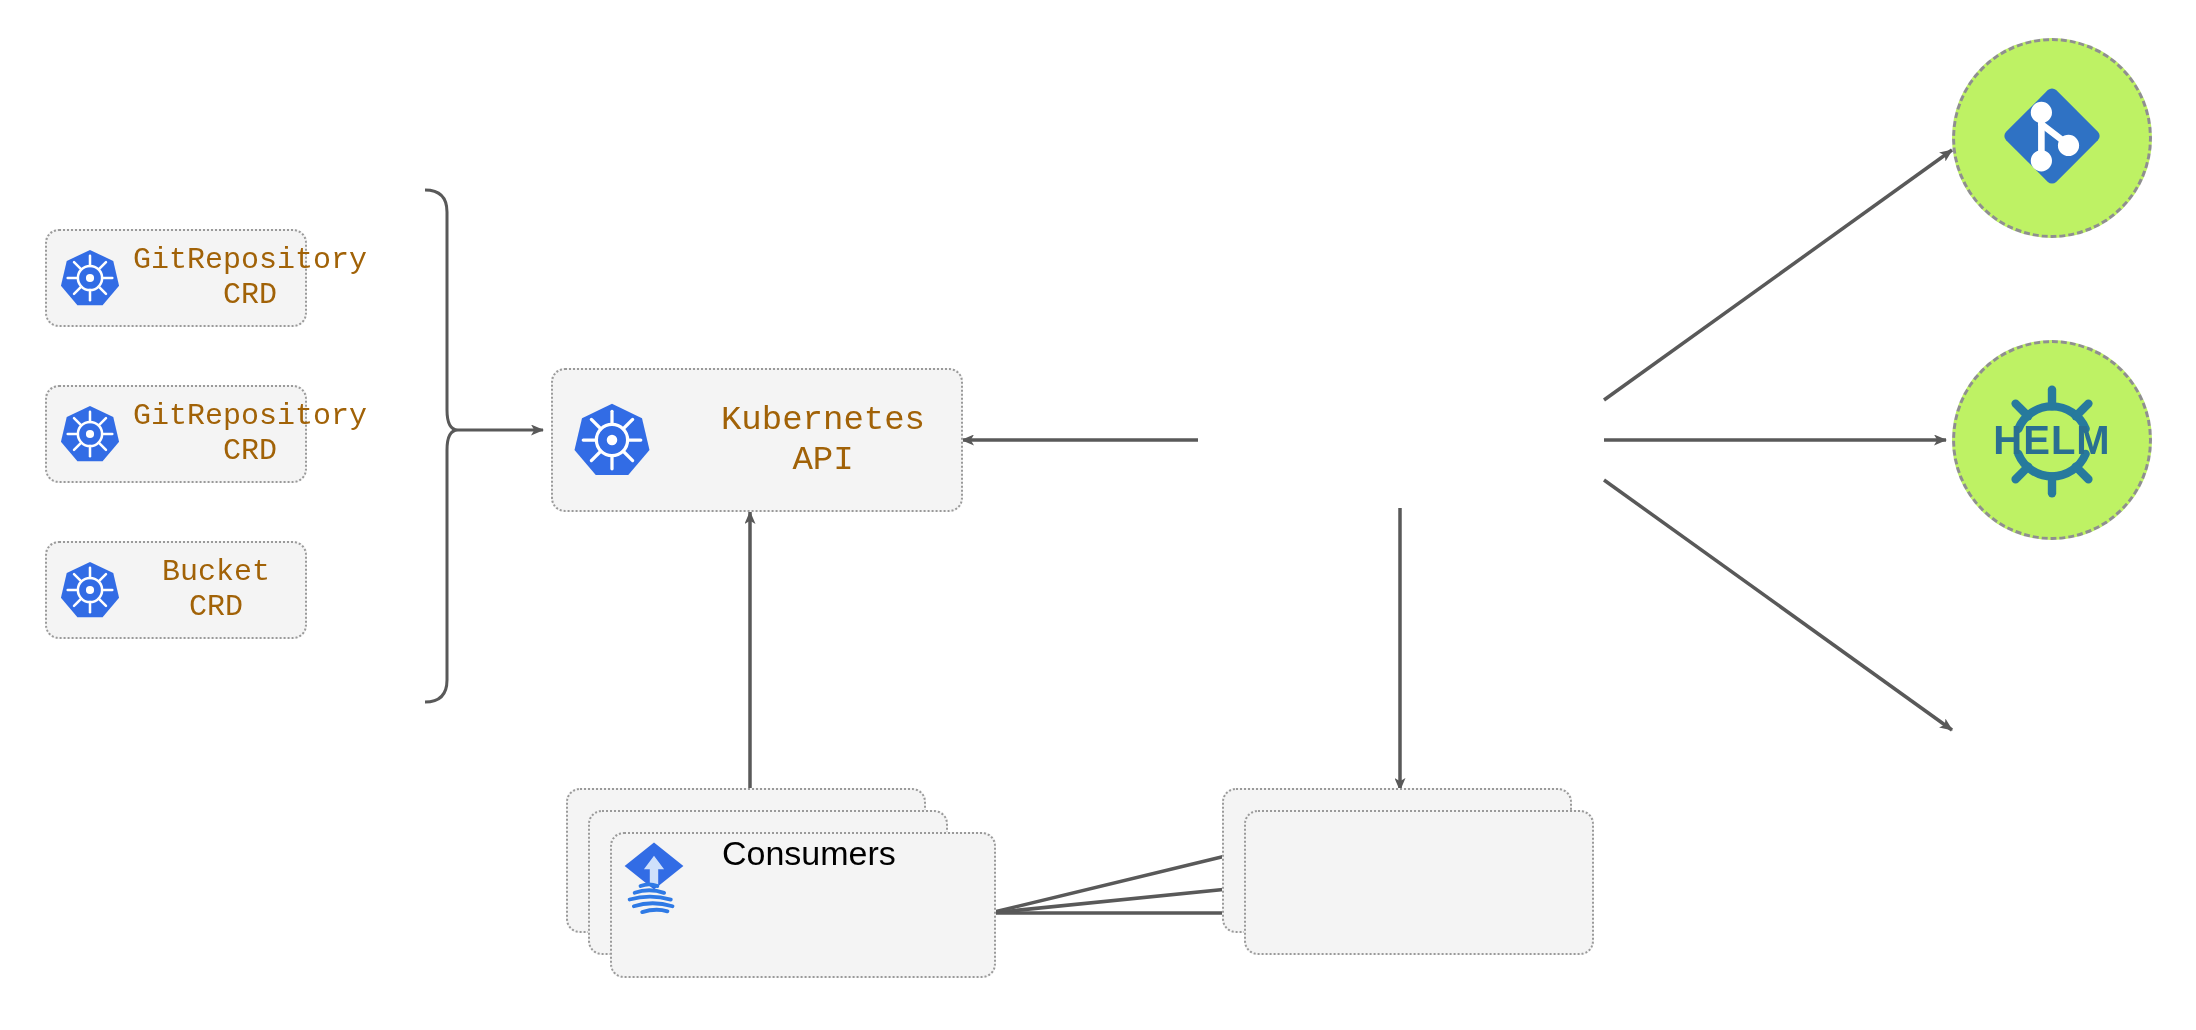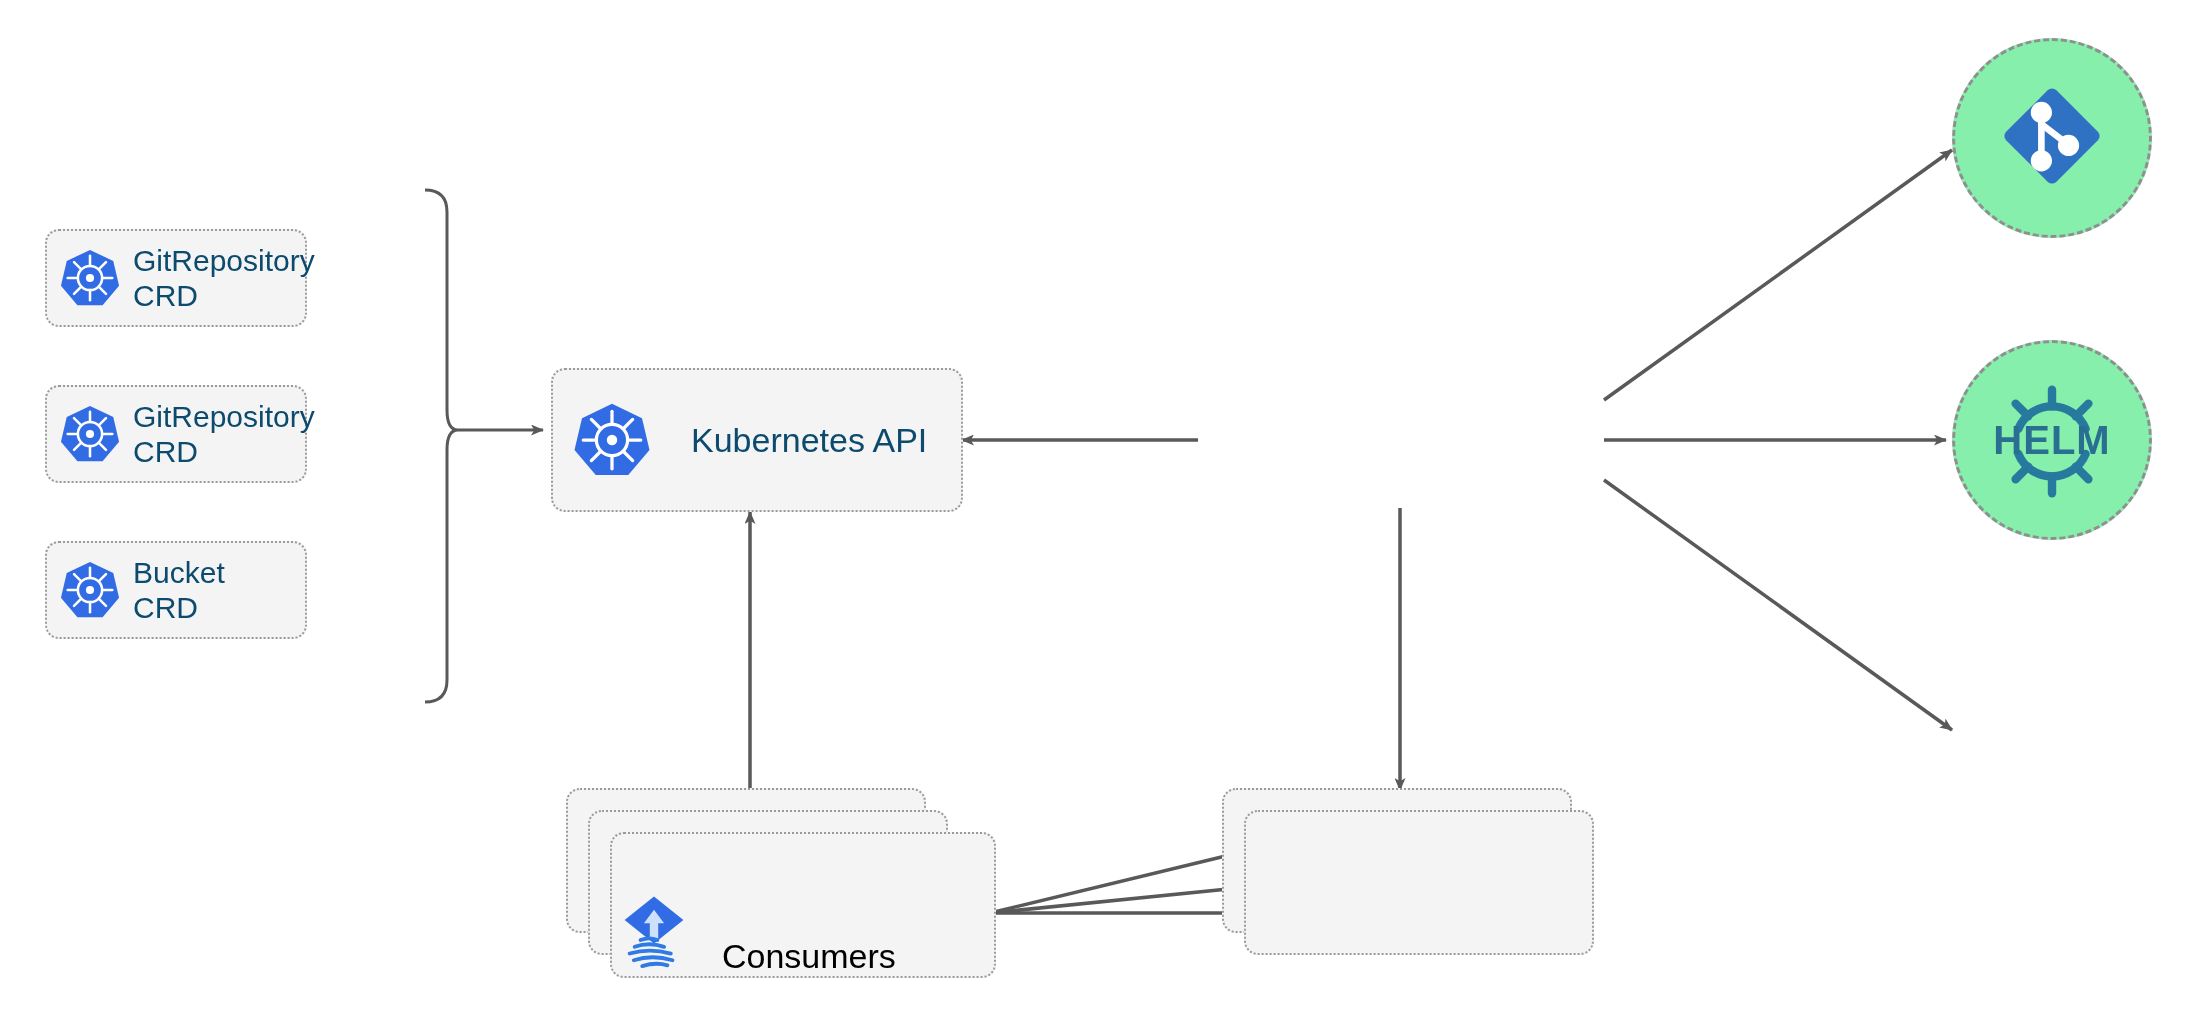--- a/index.html
+++ b/index.html
@@ -3,36 +3,36 @@
 <meta charset="utf-8">
 <style>
   html,body{margin:0;padding:0;background:#ffffff;}
   body{font-family:"Liberation Sans","DejaVu Sans",sans-serif;}
   #stage{position:relative;width:2196px;height:1030px;background:#ffffff;overflow:hidden;}
   #edges{position:absolute;left:0;top:0;width:2196px;height:1030px;}
 
   .node{position:absolute;box-sizing:border-box;background:#f4f4f4;
         border:2px dotted #9a9a9a;border-radius:14px;
         display:flex;align-items:center;}
-  .node .lbl{color:#0c4a6e;font-size:31px;line-height:1.18;text-align:left;
-             flex:1;padding-right:6px;white-space:pre-line;}
+  .node .lbl{color:#a16207;font-size:31px;line-height:1.18;text-align:center;
+             flex:1;padding-right:6px;white-space:pre-line;font-family:Liberation Mono, monospace;}
   .node .ico{flex:0 0 auto;display:flex;align-items:center;justify-content:center;}
 
   .crd{width:262px;height:98px;}
   .crd .ico{width:86px;}
   .crd .lbl{font-size:30px;}
 
   .stackwrap{position:absolute;}
   .stackwrap .sheet{position:absolute;box-sizing:border-box;background:#f4f4f4;
         border:2px dotted #9a9a9a;border-radius:14px;}
   .stackwrap .front{position:absolute;box-sizing:border-box;background:#f4f4f4;
-        border:2px dotted #9a9a9a;border-radius:14px;display:flex;align-items:flex-end;}
+        border:2px dotted #9a9a9a;border-radius:14px;display:flex;align-items:flex-start;}
 
   .circ{position:absolute;box-sizing:border-box;width:200px;height:200px;border-radius:50%;
-        background:#86efac;border:3px dashed #8f8f8f;
+        background:#bef264;border:3px dashed #8f8f8f;
         display:flex;align-items:center;justify-content:center;}
 
   .helmtxt{font-size:40px;font-weight:bold;color:#2a6f91;letter-spacing:1px;
            font-family:"Liberation Sans","DejaVu Sans",sans-serif;}
   .s3txt{font-size:52px;font-weight:bold;fill:#ffffff;}
 </style>
 </head>
 <body>
 
 <div id="stage">

